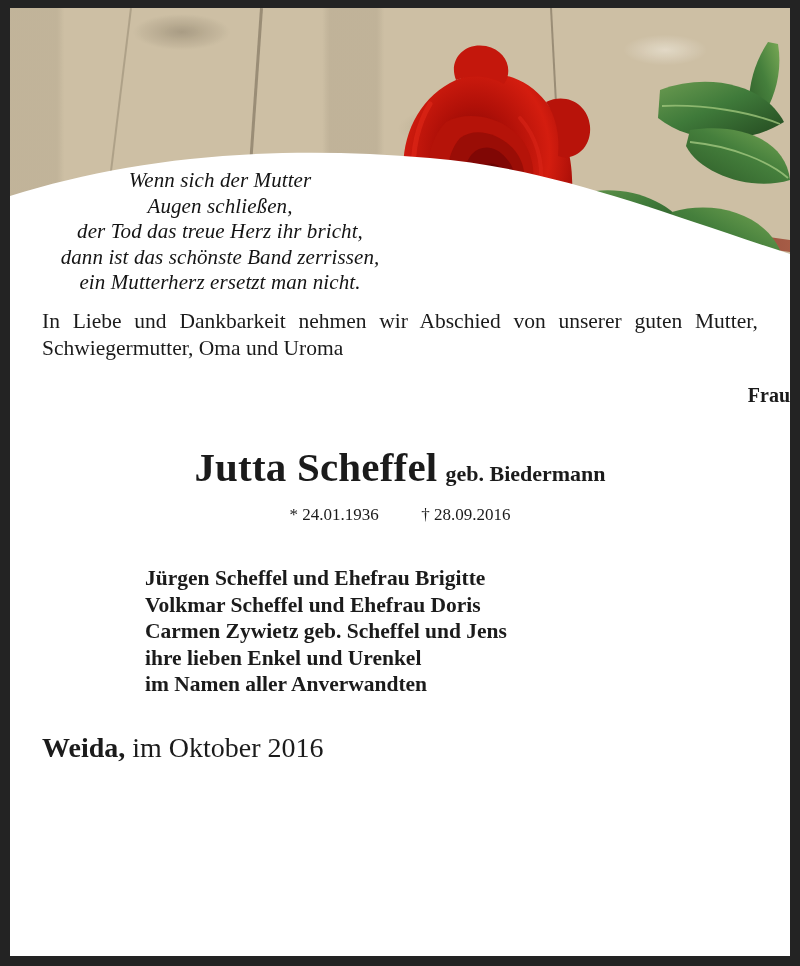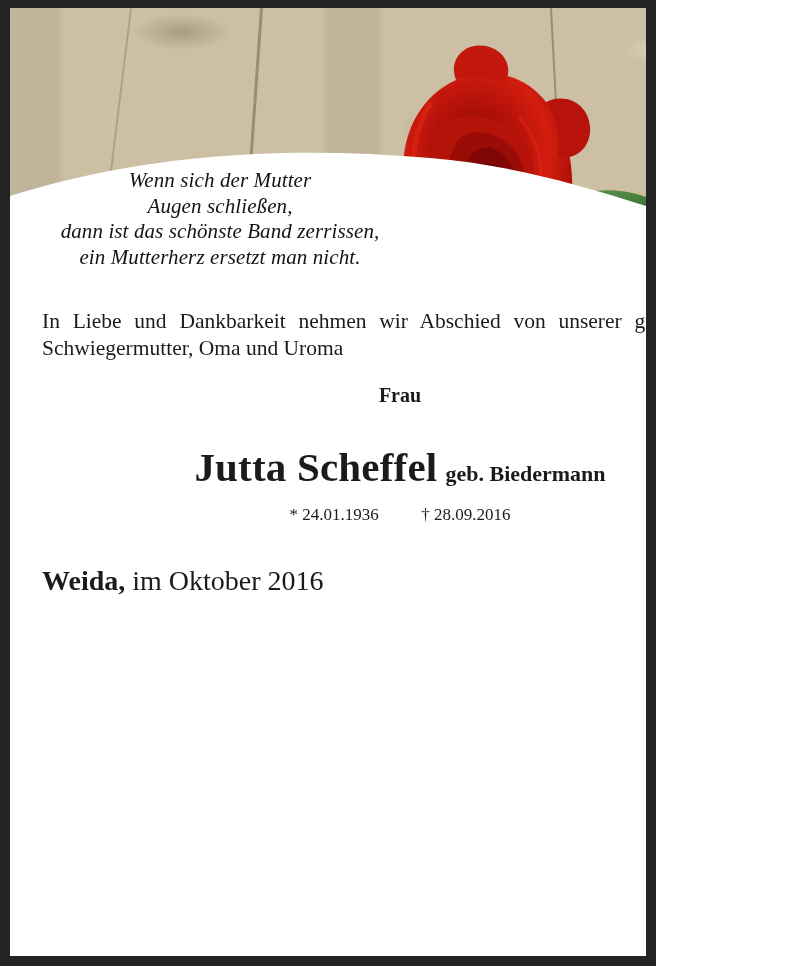--- a/index.html
+++ b/index.html
@@ -1,20 +1,20 @@
 <!DOCTYPE html>
 <html><head>
 <meta charset="utf-8">
 <style>
   html,body{margin:0;padding:0;background:#ffffff;}
   body{font-family:"Liberation Serif",serif;}
 
   .card{
     position:relative;
-    width:656px;height:966px;
+    width:800px;height:966px;
     box-sizing:border-box;
     background:#232323;
     overflow:hidden;
   }
   .inner{
     position:absolute;
     left:10px;top:8px;right:10px;bottom:10px;
     background:#ffffff;
     overflow:hidden;
   }
@@ -89,21 +89,21 @@
 
   .para{
     margin:0 32px 0 32px;
     font-size:21.5px;
     line-height:27px;
     text-align:justify;
     text-justify:inter-word;
   }
 
   .frau{
-    text-align:center;
+    text-align:right;
     font-weight:bold;
     font-size:20px;
     margin-top:22px;
   }
   .nameline{
     text-align:center;
     margin-top:36px;
     white-space:nowrap;
   }
   .name{
@@ -236,20 +236,21 @@
       <svg class="swoop" viewBox="0 0 780 300" preserveAspectRatio="none">
         <path d="M0 188 C 120 150, 260 136, 420 150 C 540 160, 640 200, 780 246 L780 300 L0 300 Z" fill="#ffffff"></path>
       </svg>
     </div>
 
     <div class="body">
 
       <div class="poem">
         <div>Wenn sich der Mutter</div>
         <div>Augen schließen,</div>
+        <div>der Tod das treue Herz ihr bricht,</div>
         <div>dann ist das schönste Band zerrissen,</div>
         <div>ein Mutterherz ersetzt man nicht.</div>
       </div>
 
       <p class="para">In Liebe und Dankbarkeit nehmen wir Abschied von unserer guten Mutter, Schwiegermutter, Oma und Uroma</p>
 
       <div class="frau">Frau</div>
 
       <div class="nameline">
         <span class="name">Jutta Scheffel</span><span class="geb">geb. Biedermann</span>
@@ -257,20 +258,27 @@
 
       <div class="dates">
         <span>*</span>
         <span>24.01.1936</span>
         <span class="gap"></span>
         <span>†</span>
         <span>28.09.2016</span>
       </div>
 
       <div class="mourn">
+        <ul>
+          <li>Jürgen Scheffel und Ehefrau Brigitte</li>
+          <li>Volkmar Scheffel und Ehefrau Doris</li>
+          <li>Carmen Zywietz geb. Scheffel und Jens</li>
+          <li>ihre lieben Enkel und Urenkel</li>
+          <li>im Namen aller Anverwandten</li>
+        </ul>
       </div>
 
       <div class="place">
         <b>Weida,</b>
         <span>im Oktober 2016</span>
       </div>
 
 
     </div>
   </div>

